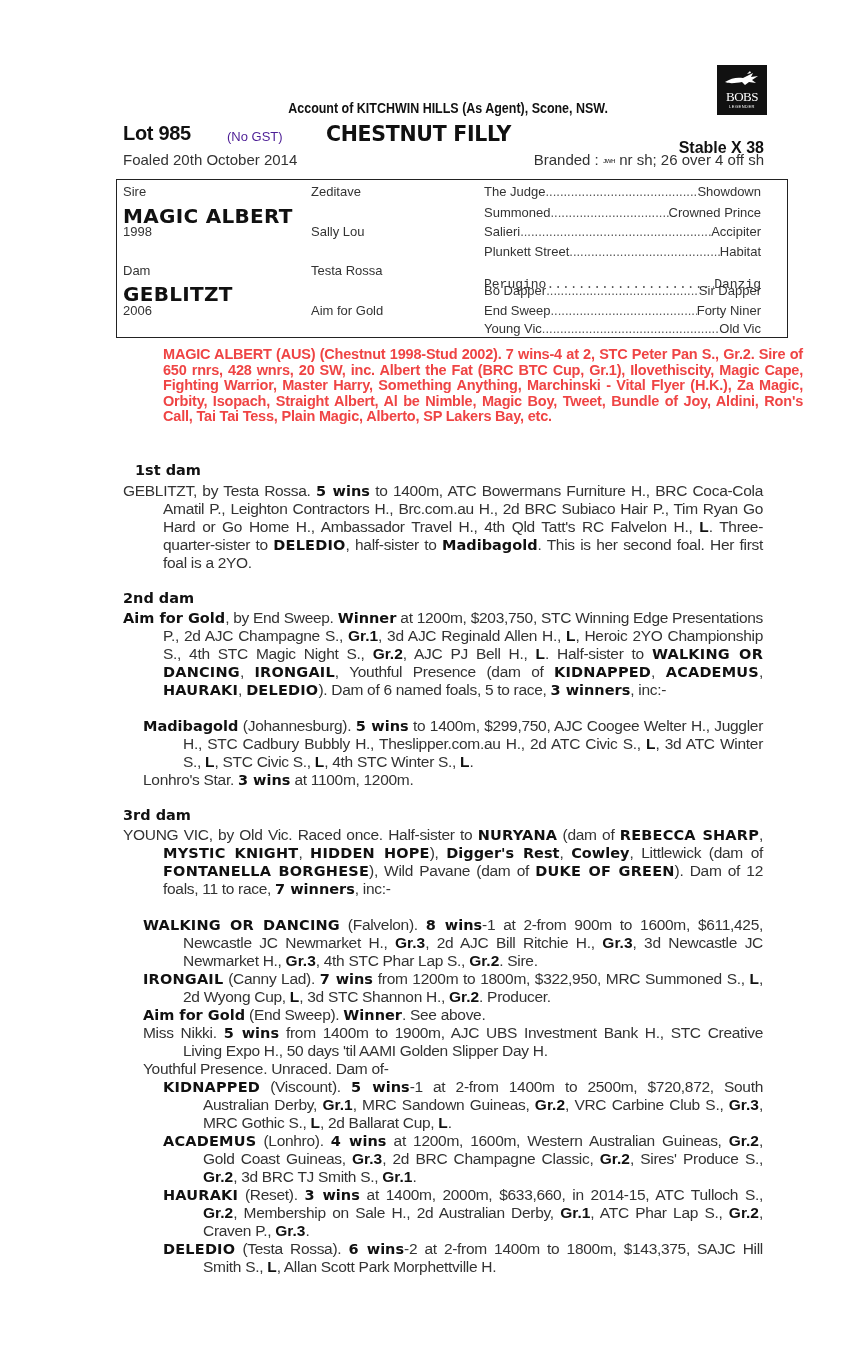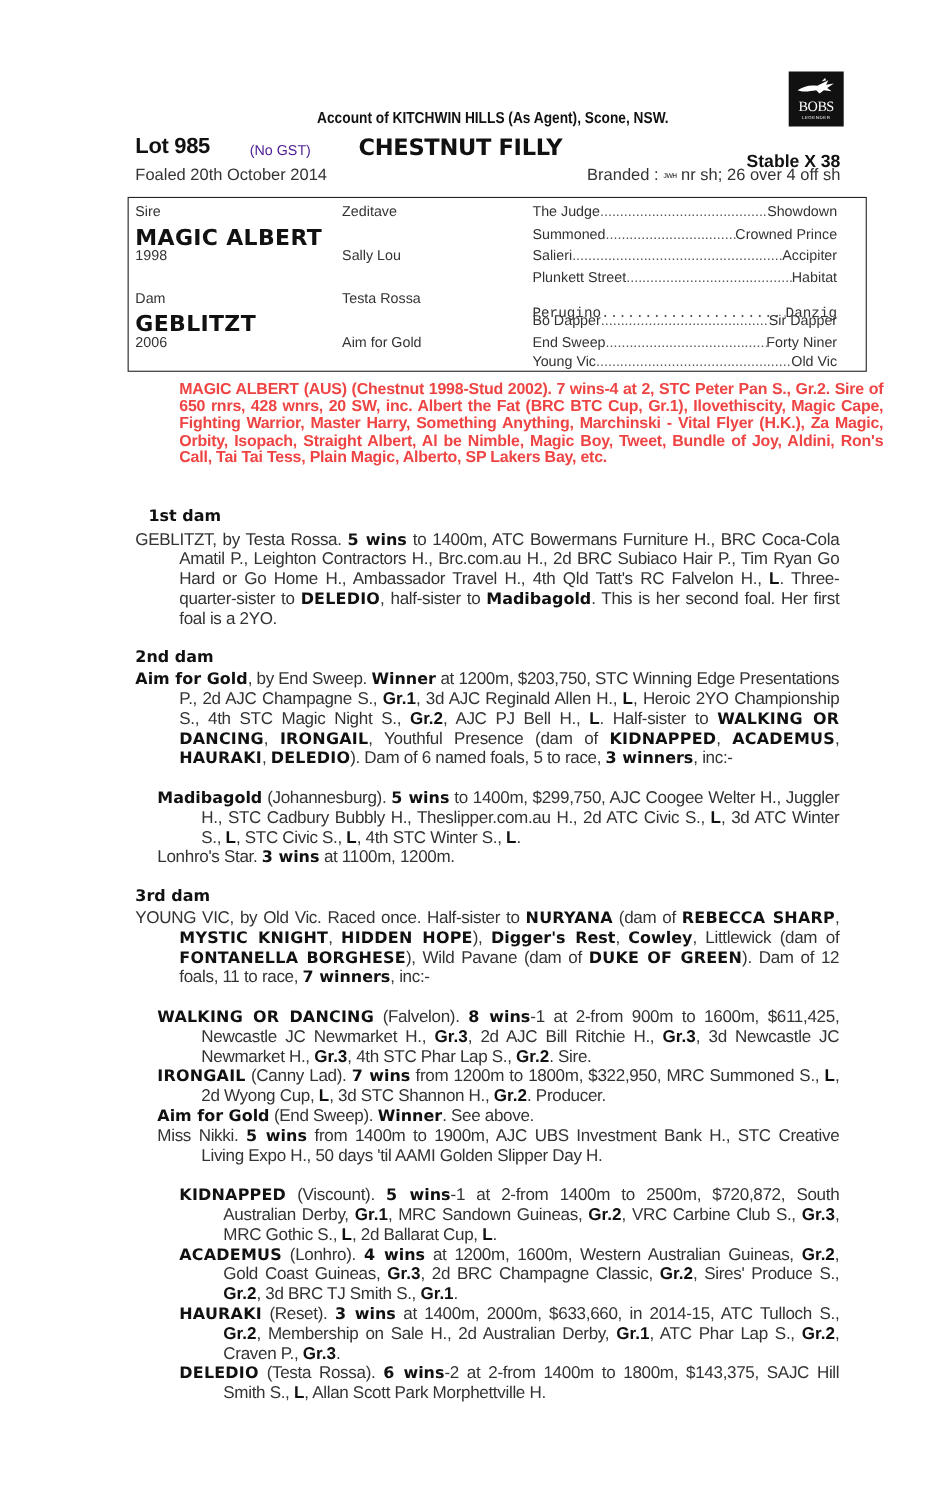--- a/index.html
+++ b/index.html
@@ -139,18 +139,19 @@
   <div class="para hang" style="top:609px;"><span class="b">Aim for Gold</span><span>, by End Sweep. </span><span class="b">Winner</span><span> at 1200m, $203,750, STC Winning Edge Presentations P., 2d AJC Champagne S., </span><span class="s">Gr.1</span><span>, 3d AJC Reginald Allen H., </span><span class="s">L</span><span>, Heroic 2YO Championship S., 4th STC Magic Night S., </span><span class="s">Gr.2</span><span>, AJC PJ Bell H., </span><span class="s">L</span><span>. Half-sister to </span><span class="cap">WALKING OR DANCING</span><span>, </span><span class="cap">IRONGAIL</span><span>, Youthful Presence (dam of </span><span class="cap">KIDNAPPED</span><span>, </span><span class="cap">ACADEMUS</span><span>, </span><span class="cap">HAURAKI</span><span>, </span><span class="cap">DELEDIO</span><span>). Dam of 6 named foals, 5 to race, </span><span class="b">3 winners</span><span>, inc:-</span></div>
   <div class="para hang" style="top:717px;left:143px;width:620px;"><span class="b">Madibagold</span><span> (Johannesburg). </span><span class="b">5 wins</span><span> to 1400m, $299,750, AJC Coogee Welter H., Juggler H., STC Cadbury Bubbly H., Theslipper.com.au H., 2d ATC Civic S., </span><span class="s">L</span><span>, 3d ATC Winter S., </span><span class="s">L</span><span>, STC Civic S., </span><span class="s">L</span><span>, 4th STC Winter S., </span><span class="s">L</span><span>.</span></div>
   <div class="para hang" style="top:771px;left:143px;width:620px;"><span>Lonhro's Star. </span><span class="b">3 wins</span><span> at 1100m, 1200m.</span></div>
 
   <div class="sec" style="top:807px;">3rd dam</div>
   <div class="para hang" style="top:826px;"><span>YOUNG VIC, by Old Vic. Raced once. Half-sister to </span><span class="cap">NURYANA</span><span> (dam of </span><span class="cap">REBECCA SHARP</span><span>, </span><span class="cap">MYSTIC KNIGHT</span><span>, </span><span class="cap">HIDDEN HOPE</span><span>), </span><span class="b">Digger's Rest</span><span>, </span><span class="b">Cowley</span><span>, Littlewick (dam of </span><span class="cap">FONTANELLA BORGHESE</span><span>), Wild Pavane (dam of </span><span class="cap">DUKE OF GREEN</span><span>). Dam of 12 foals, 11 to race, </span><span class="b">7 winners</span><span>, inc:-</span></div>
   <div class="para hang" style="top:916px;left:143px;width:620px;"><span class="cap">WALKING OR DANCING</span><span> (Falvelon). </span><span class="b">8 wins</span><span>-1 at 2-from 900m to 1600m, $611,425, Newcastle JC Newmarket H., </span><span class="s">Gr.3</span><span>, 2d AJC Bill Ritchie H., </span><span class="s">Gr.3</span><span>, 3d Newcastle JC Newmarket H., </span><span class="s">Gr.3</span><span>, 4th STC Phar Lap S., </span><span class="s">Gr.2</span><span>. Sire.</span></div>
   <div class="para hang" style="top:970px;left:143px;width:620px;"><span class="cap">IRONGAIL</span><span> (Canny Lad). </span><span class="b">7 wins</span><span> from 1200m to 1800m, $322,950, MRC Summoned S., </span><span class="s">L</span><span>, 2d Wyong Cup, </span><span class="s">L</span><span>, 3d STC Shannon H., </span><span class="s">Gr.2</span><span>. Producer.</span></div>
   <div class="para hang" style="top:1006px;left:143px;width:620px;"><span class="b">Aim for Gold</span><span> (End Sweep). </span><span class="b">Winner</span><span>. See above.</span></div>
   <div class="para hang" style="top:1024px;left:143px;width:620px;"><span>Miss Nikki. </span><span class="b">5 wins</span><span> from 1400m to 1900m, AJC UBS Investment Bank H., STC Creative Living Expo H., 50 days 'til AAMI Golden Slipper Day H.</span></div>
+  <div class="para hang" style="top:1060px;left:143px;width:620px;"><span>Youthful Presence. Unraced. Dam of-</span></div>
   <div class="para hang" style="top:1078px;left:163px;width:600px;"><span class="cap">KIDNAPPED</span><span> (Viscount). </span><span class="b">5 wins</span><span>-1 at 2-from 1400m to 2500m, $720,872, South Australian Derby, </span><span class="s">Gr.1</span><span>, MRC Sandown Guineas, </span><span class="s">Gr.2</span><span>, VRC Carbine Club S., </span><span class="s">Gr.3</span><span>, MRC Gothic S., </span><span class="s">L</span><span>, 2d Ballarat Cup, </span><span class="s">L</span><span>.</span></div>
   <div class="para hang" style="top:1132px;left:163px;width:600px;"><span class="cap">ACADEMUS</span><span> (Lonhro). </span><span class="b">4 wins</span><span> at 1200m, 1600m, Western Australian Guineas, </span><span class="s">Gr.2</span><span>, Gold Coast Guineas, </span><span class="s">Gr.3</span><span>, 2d BRC Champagne Classic, </span><span class="s">Gr.2</span><span>, Sires' Produce S., </span><span class="s">Gr.2</span><span>, 3d BRC TJ Smith S., </span><span class="s">Gr.1</span><span>.</span></div>
   <div class="para hang" style="top:1186px;left:163px;width:600px;"><span class="cap">HAURAKI</span><span> (Reset). </span><span class="b">3 wins</span><span> at 1400m, 2000m, $633,660, in 2014-15, ATC Tulloch S., </span><span class="s">Gr.2</span><span>, Membership on Sale H., 2d Australian Derby, </span><span class="s">Gr.1</span><span>, ATC Phar Lap S., </span><span class="s">Gr.2</span><span>, Craven P., </span><span class="s">Gr.3</span><span>.</span></div>
   <div class="para hang" style="top:1240px;left:163px;width:600px;"><span class="cap">DELEDIO</span><span> (Testa Rossa). </span><span class="b">6 wins</span><span>-2 at 2-from 1400m to 1800m, $143,375, SAJC Hill Smith S., </span><span class="s">L</span><span>, Allan Scott Park Morphettville H.</span></div>
 
 </div>
 
 </body></html>

